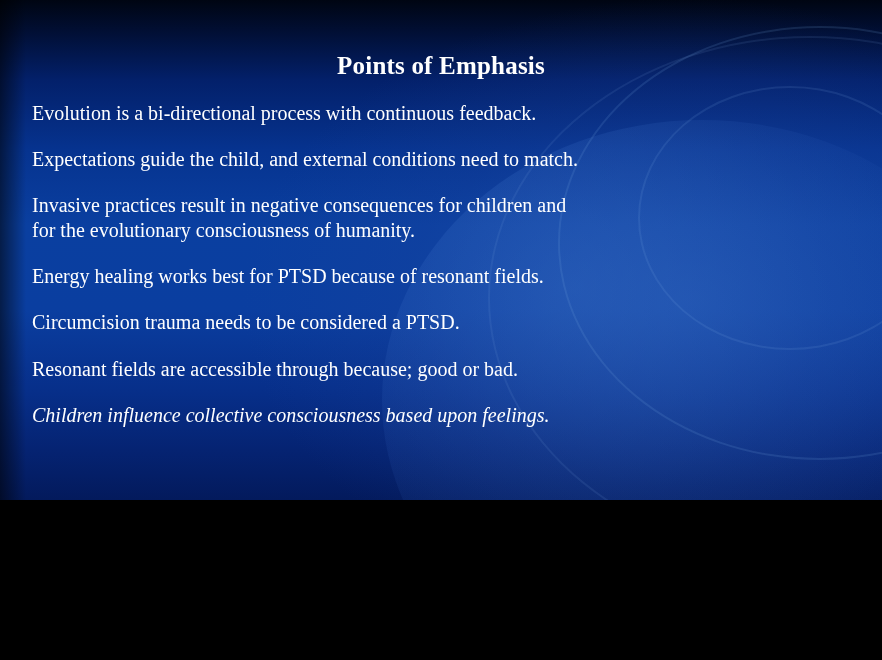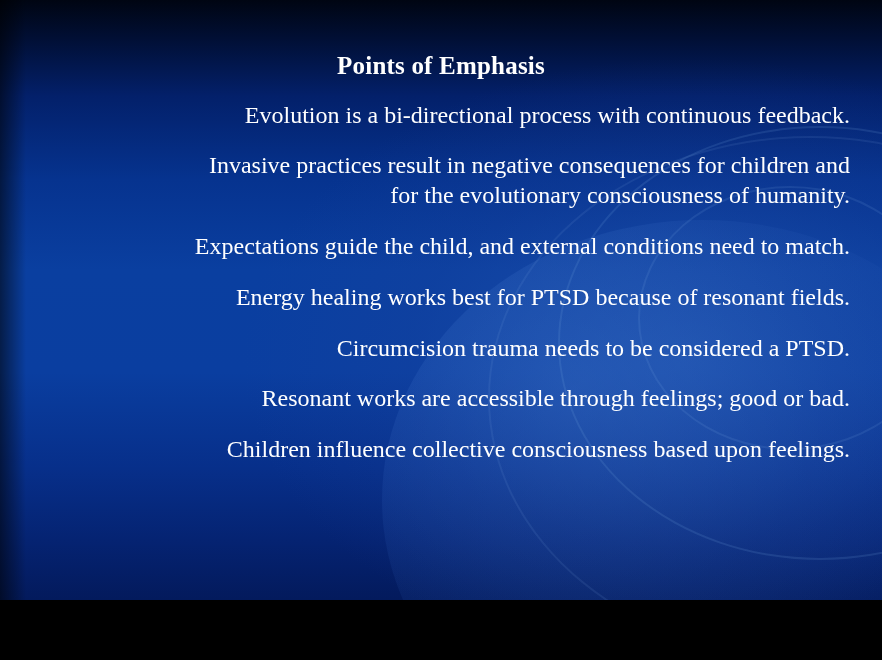--- a/index.html
+++ b/index.html
@@ -10,21 +10,21 @@
   body {
     width: 882px;
     height: 660px;
     overflow: hidden;
     font-family: "Liberation Serif", serif;
   }
 
   #slide {
     position: relative;
     width: 882px;
-    height: 600px;
+    height: 500px;
     box-sizing: border-box;
     overflow: hidden;
     background:
       radial-gradient(ellipse 620px 420px at 78% 60%, rgba(40,90,180,0.55) 0%, rgba(30,70,160,0.22) 45%, rgba(10,30,100,0.0) 72%),
       linear-gradient(180deg,
         #000512 0%,
         #011038 7%,
         #03206a 16%,
         #06338f 30%,
         #0a3fa0 45%,
@@ -83,27 +83,27 @@
   }
 
   .bullets {
     list-style: none;
     margin: 0;
     padding: 0;
   }
 
   .bullet {
     color: #ffffff;
-    font-size: 24px;
+    font-size: 20px;
     line-height: 1.16;
-    text-align: right;
+    text-align: left;
     margin: 0 0 23px 0;
     padding: 0 14px;
   }
-  .bullet:last-child { margin-bottom: 0; }
+  .bullet:last-child { margin-bottom: 0; font-style: italic; }
 
   .bullet .l2 {
     display: block;
     margin-top: 2px;
   }
 </style>
 </head>
 <body>
 
 <div id="slide">
@@ -117,38 +117,38 @@
     <h1 class="slide-title">Points of Emphasis</h1>
 
     <ul class="bullets">
 
       <li class="bullet">
         <span>Evolution is a bi-directional process with continuous feedback.</span>
       </li>
 
 
       <li class="bullet">
-        <span>Invasive practices result in negative consequences for children and</span>
-        <span class="l2">for the evolutionary consciousness of humanity.</span>
+        <span>Expectations guide the child, and external conditions need to match.</span>
       </li>
 
       <li class="bullet">
-        <span>Expectations guide the child, and external conditions need to match.</span>
+        <span>Invasive practices result in negative consequences for children and</span>
+        <span class="l2">for the evolutionary consciousness of humanity.</span>
       </li>
 
       <li class="bullet">
         <span>Energy healing works best for PTSD because of resonant fields.</span>
       </li>
 
       <li class="bullet">
         <span>Circumcision trauma needs to be considered a PTSD.</span>
       </li>
 
       <li class="bullet">
-        <span>Resonant works are accessible through feelings; good or bad.</span>
+        <span>Resonant fields are accessible through because; good or bad.</span>
       </li>
 
       <li class="bullet">
         <span>Children influence collective consciousness based upon feelings.</span>
       </li>
 
     </ul>
   </div>
 </div>
 

